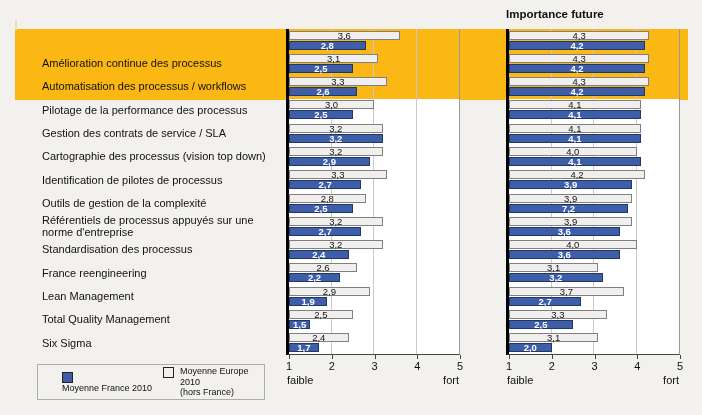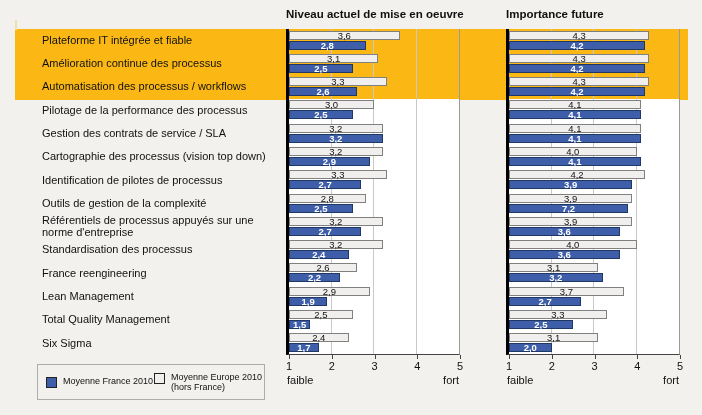--- a/index.html
+++ b/index.html
@@ -35,36 +35,33 @@
 
   .tick-stub { position:absolute; top:355px; width:1px; height:4px; background:#444; z-index:4; }
   .tick-label { position:absolute; top:360px; transform:translateX(-50%); font-size:11px; color:#111; z-index:4; }
   .axis-ends { position:absolute; top:374px; display:flex; justify-content:space-between;
                font-size:11px; color:#111; z-index:4; }
 
   
   #legend { position:absolute; left:37px; top:364px; width:228px; height:36px;
             border:1px solid #ADADAD; z-index:5; display:flex; align-items:center; }
   .leg-item { display:flex; align-items:flex-start; }
-  .leg-item.first { margin-left:8px; width:108px; }
+  .leg-item.first { margin-left:24px; width:108px;flex-direction:column; }
   .swatch { width:11px; height:11px; border:1px solid #222; margin-right:6px; flex:none; margin-top:1px; }
   .leg-text { font-size:9px; line-height:10.5px; color:#111; }
 </style>
 </head>
 <body>
 
 <div id="stage" style="background: rgb(242, 241, 238);">
 
   <div id="band" style="background: rgb(251, 184, 20); height: 70.6571px;"></div>
   <div id="band-edge"></div>
 
   <div id="labels">
-      <div class="cat-row" style="top: 0px; height: 23.2857px;">
-        <span>Plateforme IT intégrée et fiable</span>
-      </div>
       <div class="cat-row" style="top: 23.2857px; height: 23.2857px; align-items: center;">
         <span>Amélioration continue des processus</span>
       </div>
       <div class="cat-row" style="top: 46.5714px; height: 23.2857px;">
         <span>Automatisation des processus / workflows</span>
       </div>
       <div class="cat-row" style="top: 69.8571px; height: 23.2857px;">
         <span>Pilotage de la performance des processus</span>
       </div>
       <div class="cat-row" style="top: 93.1429px; height: 23.2857px;">
@@ -92,21 +89,20 @@
         <span>Lean Management</span>
       </div>
       <div class="cat-row" style="top: 279.429px; height: 23.2857px;">
         <span>Total Quality Management</span>
       </div>
       <div class="cat-row" style="top: 302.714px; height: 23.2857px;">
         <span>Six Sigma</span>
       </div>
     </div>
 
-  <div class="chart-title" style="left:286px;">Niveau actuel de mise en oeuvre</div>
   <div class="chart-title" style="left:506px;">Importance future</div>
 
   <div class="plot" id="plot0" style="left:286px; width:174px;">
       <div class="plot-hl" style="height: 69.8571px; background: rgb(251, 184, 20);"></div>
       <div class="gridline" style="left: calc(25% - 1px);"></div>
       <div class="gridline" style="left: calc(50% - 1px);"></div>
       <div class="gridline" style="left: calc(75% - 1px);"></div>
       <div class="row-group" style="top: 0px; height: 23.2857px;">
         <div class="bar europe" style="width: 65%;">
           <span class="val">3,6</span>

